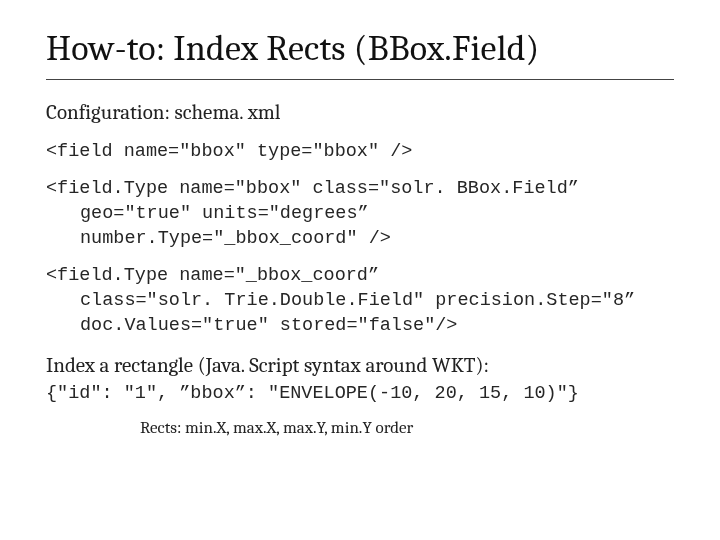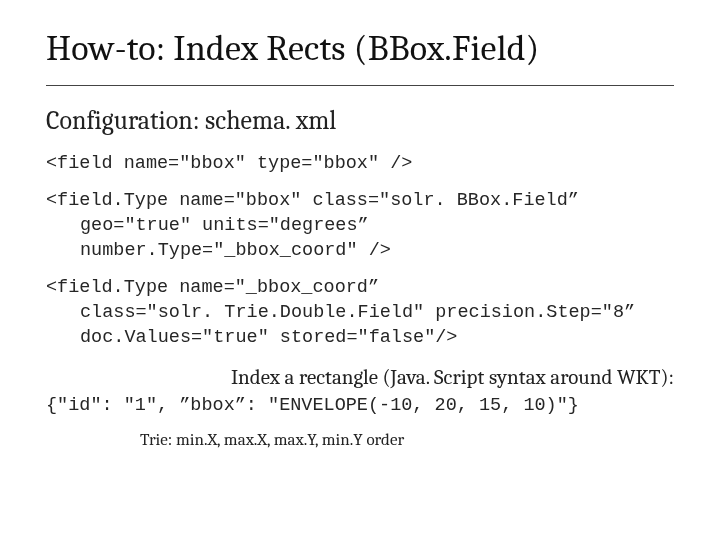--- a/index.html
+++ b/index.html
@@ -15,47 +15,46 @@
     box-sizing: border-box;
     width: 720px;
     height: 540px;
     padding: 28px 46px 0 46px;
   }
   h1 {
     font-family: Cambria, Georgia, "Times New Roman", serif;
     font-weight: 400;
     font-size: 36px;
     margin: 0 0 6px 0;
-    padding-bottom: 16px;
+    padding-bottom: 10px;
     border-bottom: 1px solid #444;
     color: #111;
     letter-spacing: 0.2px;
   }
   .subhead {
     font-family: Cambria, Georgia, "Times New Roman", serif;
-    font-size: 26px;
+    font-size: 21px;
     margin: 20px 0 16px 0;
   }
   .code {
     font-family: "Courier New", monospace;
     font-size: 18.5px;
     line-height: 1.35;
     color: #262626;
     margin: 6px 0 12px 0;
     white-space: pre;
   }
   .code .indent {
     display: block;
     padding-left: 34px;
   }
   .label {
     font-family: Cambria, Georgia, "Times New Roman", serif;
     font-size: 21px;
     margin: 14px 0 6px 0;
-    text-align: right;
   }
   .wkt {
     font-family: "Courier New", monospace;
     font-size: 18.5px;
     color: #262626;
     margin: 0 0 10px 0;
   }
   .u {
   }
   .note {
@@ -78,15 +77,15 @@
   <div class="code"><span>&lt;field.Type name="bbox" class="solr. BBox.Field”</span>
 <span class="indent">geo="true" units="degrees”</span><span class="indent">number.Type="_bbox_coord" /&gt;</span></div>
 
   <div class="code"><span>&lt;field.Type name="_bbox_coord”</span>
 <span class="indent">class="solr. Trie.Double.Field" precision.Step="8”</span><span class="indent">doc.Values="true" stored="false"/&gt;</span></div>
 
   <div class="label">Index a rectangle (Java. Script syntax around WKT):</div>
 
   <div class="wkt"><span>{"id": "1", ”bbox”: "</span><span class="u">ENVELOPE(-10, 20, 15, 10)</span><span>"}</span></div>
 
-  <div class="note">Trie: min.X, max.X, max.Y, min.Y order</div>
+  <div class="note">Rects: min.X, max.X, max.Y, min.Y order</div>
 
 </div>
 
 </body></html>

